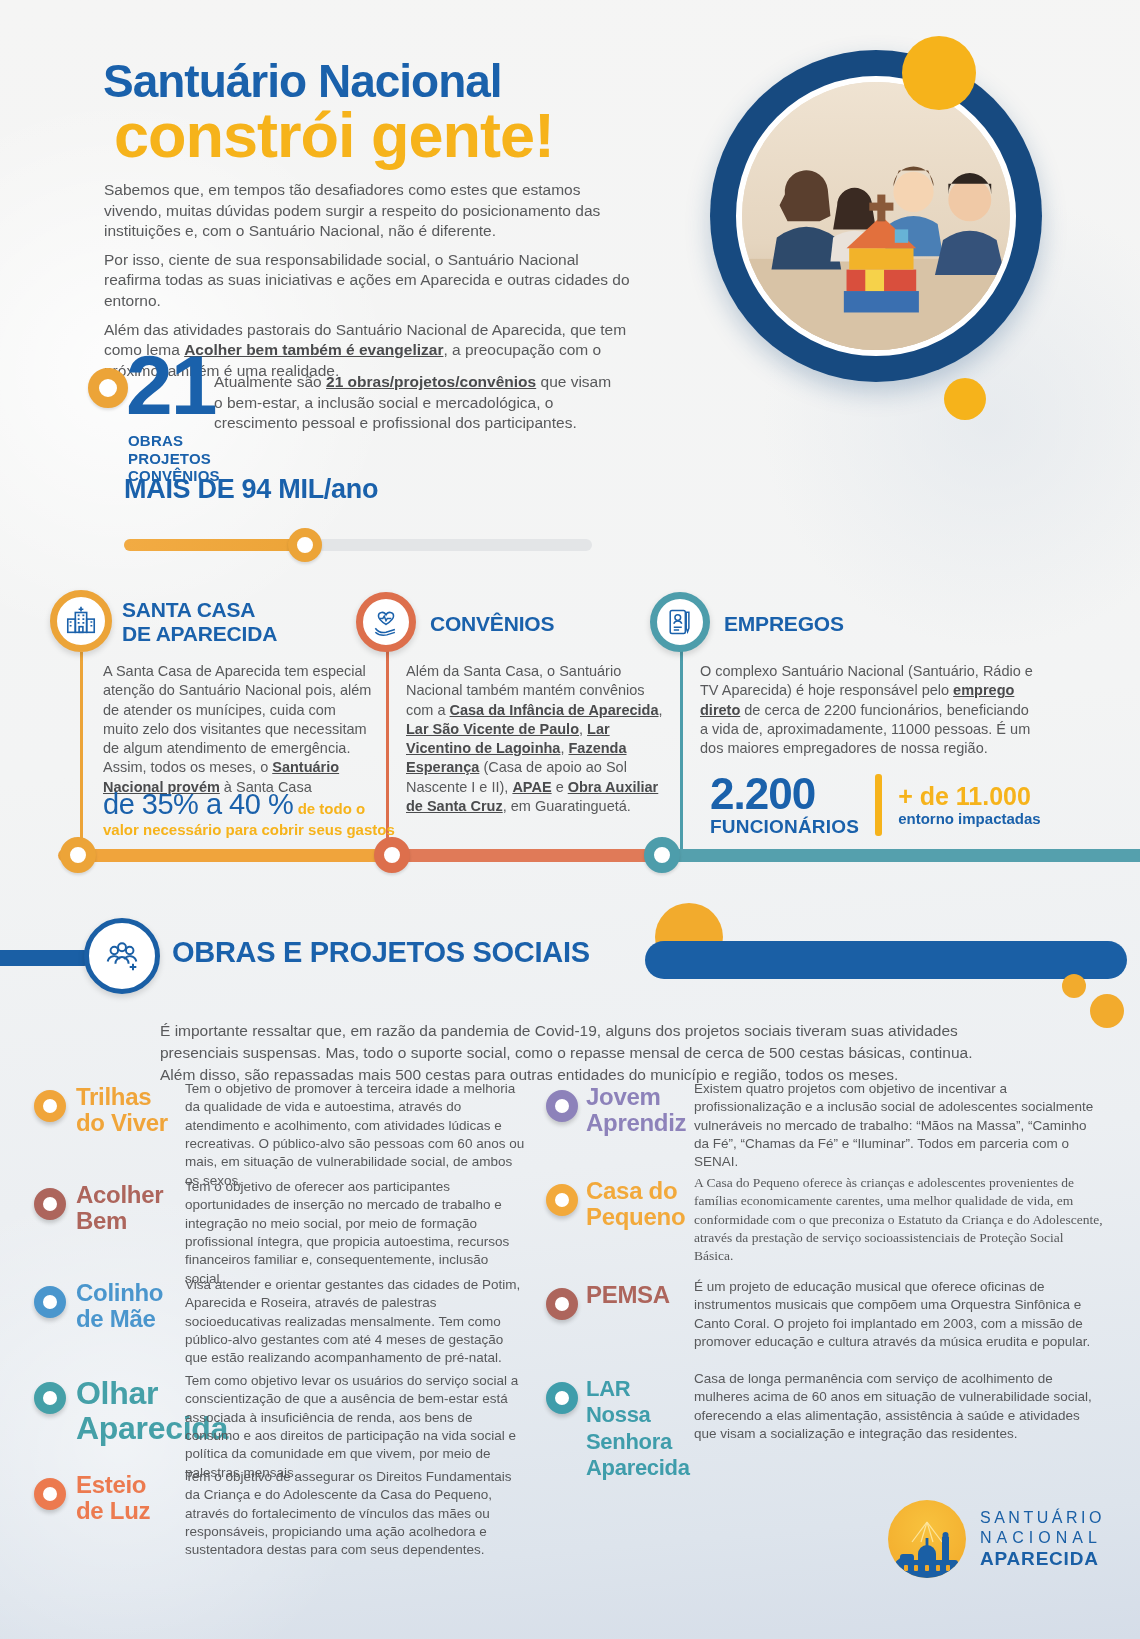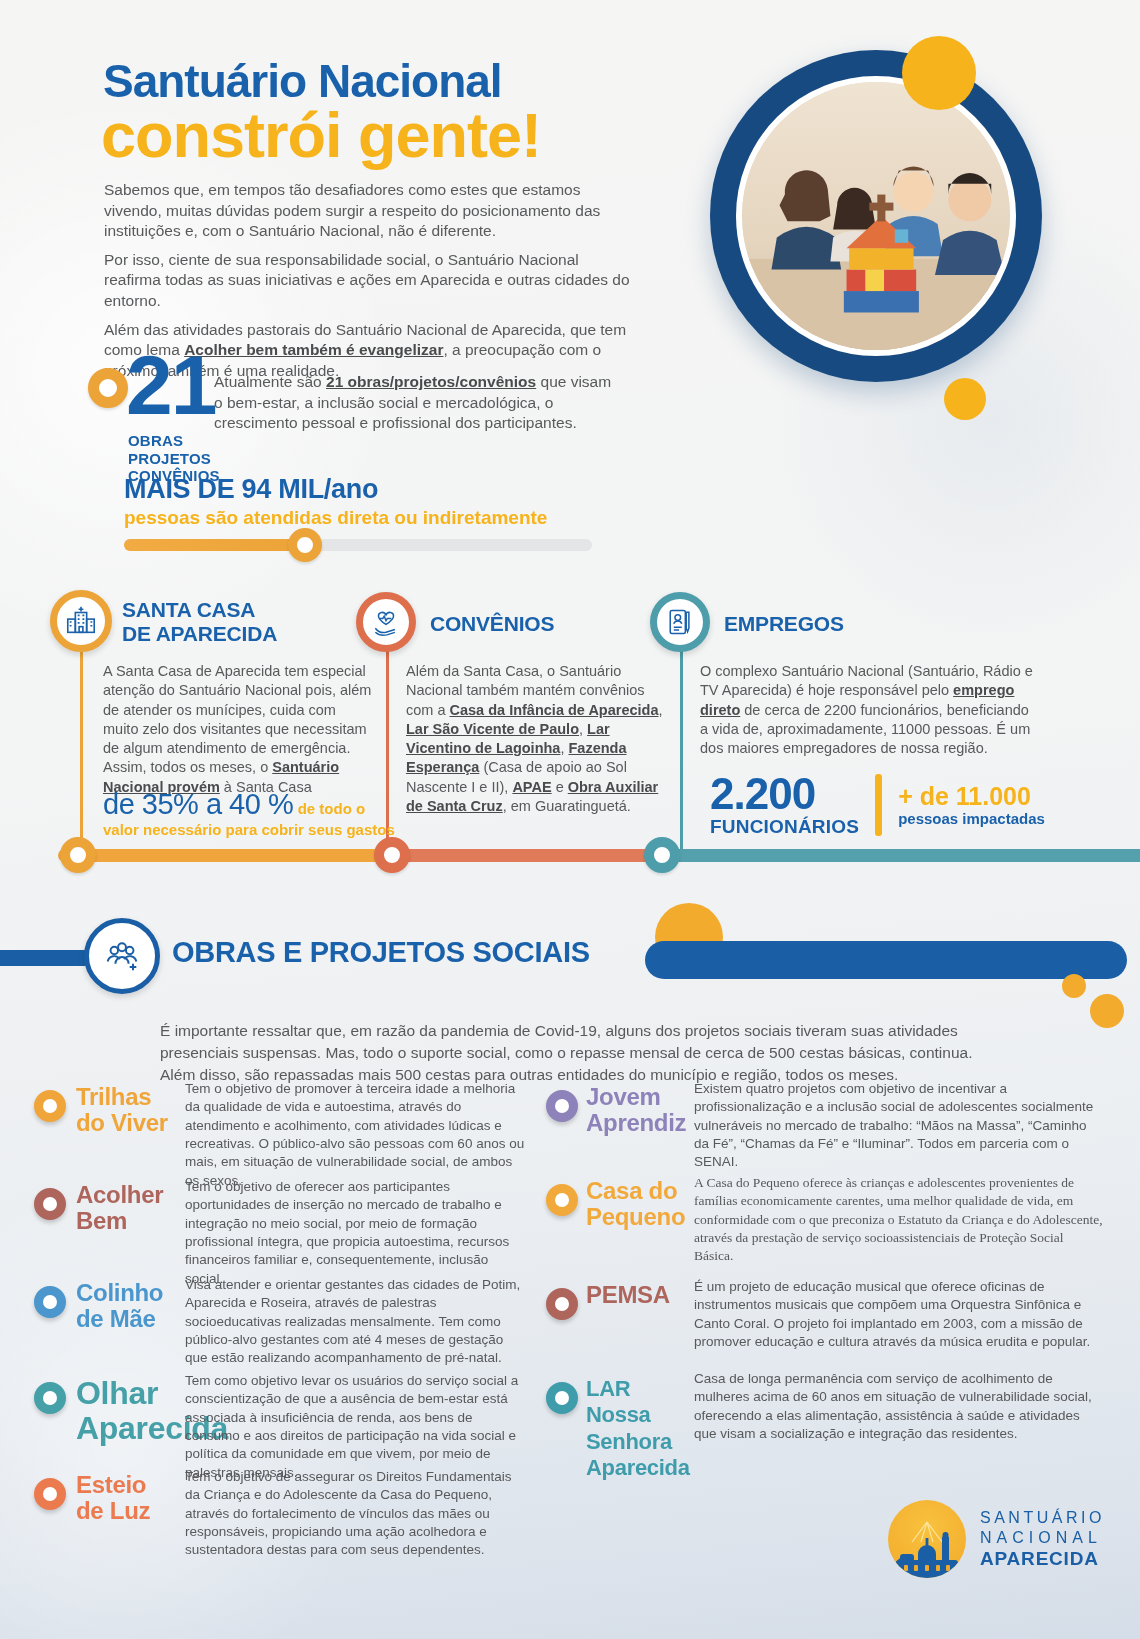--- a/index.html
+++ b/index.html
@@ -43,21 +43,21 @@
 </head>
 <body>
 
 <div id="page">
 
   <div class="abs swirl" style="left:-160px;top:90px;width:560px;height:560px;background:radial-gradient(circle,rgba(255,255,255,0.8) 0%,rgba(255,255,255,0) 70%);"></div>
   <div class="abs swirl" style="left:760px;top:190px;width:460px;height:460px;background:radial-gradient(circle,rgba(226,231,236,0.7) 0%,rgba(226,231,236,0) 70%);"></div>
   <div class="abs swirl" style="left:-140px;top:1180px;width:520px;height:520px;background:radial-gradient(circle,rgba(255,255,255,0.5) 0%,rgba(255,255,255,0) 70%);"></div>
 
   <div class="abs title1" style="left:103px;top:58px;">Santuário Nacional</div>
-  <div class="abs title2" style="left:101px;top:104px;text-align:center;">constrói gente!</div>
+  <div class="abs title2" style="left:114px;top:104px;text-align:center;">constrói gente!</div>
 
   <div class="abs" style="left:104px;top:180px;width:535px;">
     <p class="body-p">Sabemos que, em tempos tão desafiadores como estes que estamos vivendo, muitas dúvidas podem surgir a respeito do posicionamento das instituições e, com o Santuário Nacional, não é diferente.</p>
     <p class="body-p">Por isso, ciente de sua responsabilidade social, o Santuário Nacional reafirma todas as suas iniciativas e ações em Aparecida e outras cidades do entorno.</p>
     <p class="body-p rich"><span>Além das atividades pastorais do Santuário Nacional de Aparecida, que tem como lema </span><b>Acolher bem também é evangelizar</b><span>, a preocupação com o próximo também é uma realidade.</span></p>
   </div>
 
   <div class="abs photo-outer" style="left:710px;top:50px;width:332px;height:332px;">
     <div class="photo-inner">
       <svg width="268" height="268" viewBox="0 0 100 100">
@@ -102,21 +102,20 @@
   <div class="abs swirl" style="left:944px;top:378px;width:42px;height:42px;background:#f6b31b;"></div>
 
   <div class="abs ring" style="left:88px;top:368px;width:18px;height:18px;border:11px solid #eca438;"></div>
   <div class="abs num21" style="left:126px;top:348px;">21</div>
   <div class="abs label21" style="left:128px;top:432px;">OBRAS
 PROJETOS
 CONVÊNIOS</div>
   <div class="abs body-p rich" style="left:214px;top:372px;width:402px;"><span>Atualmente são </span><b>21 obras/projetos/convênios</b><span> que visam o bem-estar, a inclusão social e mercadológica, o crescimento pessoal e profissional dos participantes.</span></div>
 
   <div class="abs mais" style="left:124px;top:474px;">MAIS DE 94 MIL/ano</div>
-  <div class="abs mais-sub" style="left:124px;top:507px;">pessoas são atendidas direta ou indiretamente</div>
 
   <div class="abs" style="left:124px;top:539px;width:468px;height:12px;background:#e3e5e7;border-radius:6px;"></div>
   <div class="abs" style="left:124px;top:539px;width:182px;height:12px;background:linear-gradient(90deg,#f2ab43,#eca438);border-radius:6px;"></div>
   <div class="abs ring" style="left:288px;top:528px;width:16px;height:16px;border:9px solid #eca438;"></div>
 
   <div class="abs vline" style="left:80px;top:652px;height:202px;background:#eca438;"></div>
   <div class="abs vline" style="left:386px;top:650px;height:204px;background:#dd6f4c;"></div>
   <div class="abs vline" style="left:680px;top:650px;height:204px;background:#4d9dab;"></div>
 
   <div class="abs icon-circle" style="left:50px;top:590px;width:48px;height:48px;border:7px solid #eca438;">
@@ -160,21 +159,21 @@
   <div class="abs col-title" style="left:724px;top:612px;">EMPREGOS</div>
   <div class="abs col-p rich" style="left:700px;top:662px;width:338px;"><span>O complexo Santuário Nacional (Santuário, Rádio e TV Aparecida) é hoje responsável pelo </span><b>emprego direto</b><span> de cerca de 2200 funcionários, beneficiando a vida de, aproximadamente, 11000 pessoas. É um dos maiores empregadores de nossa região.</span></div>
   <div class="abs" style="left:710px;top:772px;display:flex;align-items:center;">
     <div style="text-align:left;">
       <div class="emp-num">2.200</div>
       <div class="emp-lbl">FUNCIONÁRIOS</div>
     </div>
     <div style="width:7px;height:62px;background:#f6b31b;border-radius:3px;margin:0 16px;"></div>
     <div>
       <div class="emp-num2">+ de 11.000</div>
-      <div class="emp-lbl2">pessoas impactadas</div>
+      <div class="emp-lbl2">entorno impactadas</div>
     </div>
   </div>
 
   <div class="abs tl-seg" style="left:58px;top:849px;width:334px;background:#f0a43c;border-radius:7px 0 0 7px;"></div>
   <div class="abs tl-seg" style="left:392px;top:849px;width:270px;background:#e07a58;"></div>
   <div class="abs tl-seg" style="left:662px;top:849px;width:478px;background:#55a0ad;"></div>
   <div class="abs ring" style="left:60px;top:837px;width:16px;height:16px;border:10px solid #eca438;"></div>
   <div class="abs ring" style="left:374px;top:837px;width:16px;height:16px;border:10px solid #dd6f4c;"></div>
   <div class="abs ring" style="left:644px;top:837px;width:16px;height:16px;border:10px solid #4d9dab;"></div>
 

